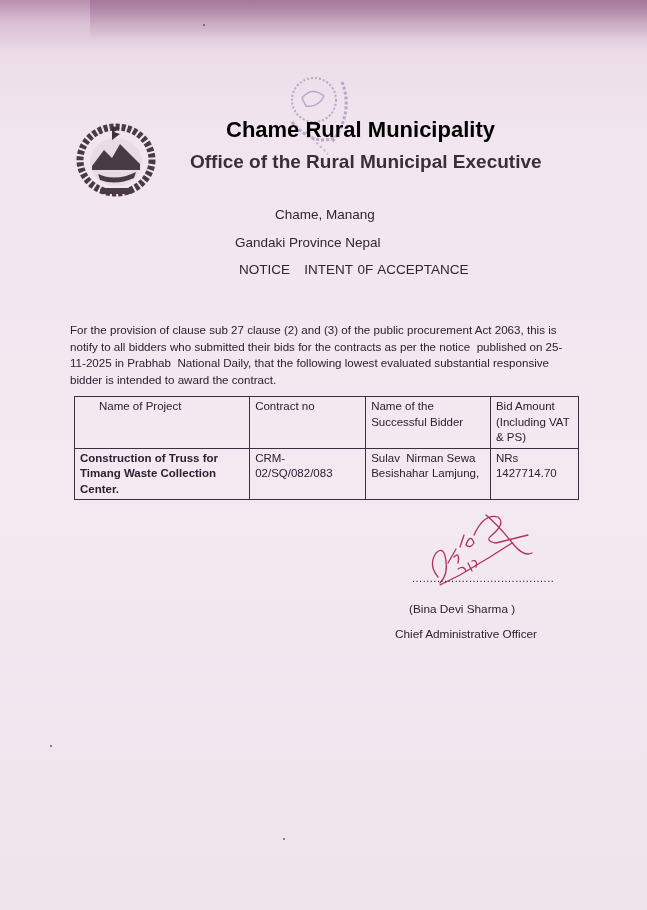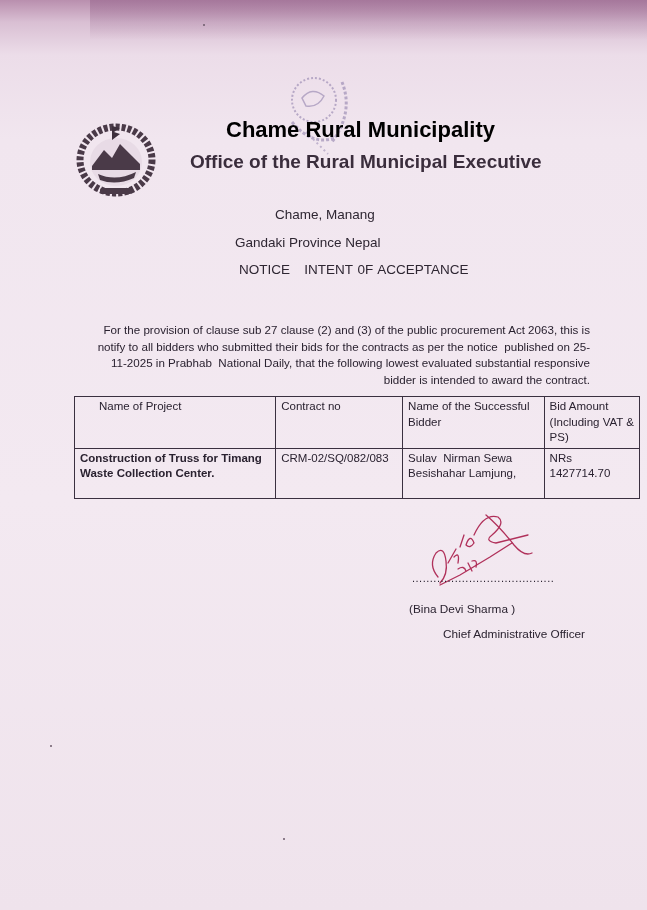--- a/index.html
+++ b/index.html
@@ -17,43 +17,43 @@
     .emblem { position: absolute; left: 74px; top: 120px; width: 84px; height: 78px; }
     .stamp { position: absolute; left: 272px; top: 62px; width: 100px; height: 100px; opacity: 0.55; }
     .t1 { position: absolute; left: 226px; top: 117px; font-size: 22px; font-weight: bold; color: #000000; }
     .t2 { position: absolute; left: 190px; top: 151px; font-size: 19px; font-weight: bold; color: #3a2d3c; }
     .line { position: absolute; font-size: 13.5px; color: #2e2632; margin-top: 20px; }
     .l1 { left: 275px; top: 187px; }
     .l2 { left: 235px; top: 215px; }
     .l3 { left: 239px; top: 242px; word-spacing: 1px; }
     .l4 { left: 229px; top: 269px; font-size: 14px; }
     .para {
-      position: absolute; left: 85px; top: 322px; width: 505px;
-      font-size: 11.6px; line-height: 16.5px; color: #2a2230; text-align: right;
+      position: absolute; left: 70px; top: 322px; width: 505px;
+      font-size: 11.6px; line-height: 16.5px; color: #2a2230;
     }
     table {
-      position: absolute; left: 74px; top: 396px; width: 566px;
+      position: absolute; left: 74px; top: 396px; width: 505px;
       border-collapse: collapse; font-size: 11.5px; color: #2a2230;
     }
     td, th {
       border: 1px solid #3a3040; vertical-align: top; text-align: left;
       padding: 2px 5px; line-height: 15.5px; font-weight: normal;
     }
     th { height: 43px; }
     td { height: 45px; }
     .c1 { width: 162px; }
     .c2 { width: 110px; }
     .c3 { width: 124px; }
     .c4 { width: 80px; }
     th.c1 { padding-left: 24px; }
     .bold { font-weight: bold; border-radius: 18px; }
     .sig { position: absolute; left: 400px; top: 505px; width: 150px; height: 90px; }
     .dots { position: absolute; left: 412px; top: 572px; font-size: 11px; letter-spacing: 0.5px; color: #2a2230; }
     .signame { position: absolute; left: 409px; top: 602px; font-size: 11.8px; }
-    .sigtitle { position: absolute; left: 395px; top: 627px; font-size: 11.8px; margin-left: 48px; }
+    .sigtitle { position: absolute; left: 395px; top: 627px; font-size: 11.8px; }
     .speck { position: absolute; width: 2px; height: 2px; border-radius: 50%; background: #6b5a6a; }
   </style>
 </head>
 <body>
 
 <div class="page">
   <div class="topshade"></div>
 
   <svg class="emblem" viewBox="0 0 84 78">
     <ellipse cx="42" cy="40" rx="36" ry="33" fill="none" stroke="#4a3a48" stroke-width="7" stroke-dasharray="4 2"></ellipse>

